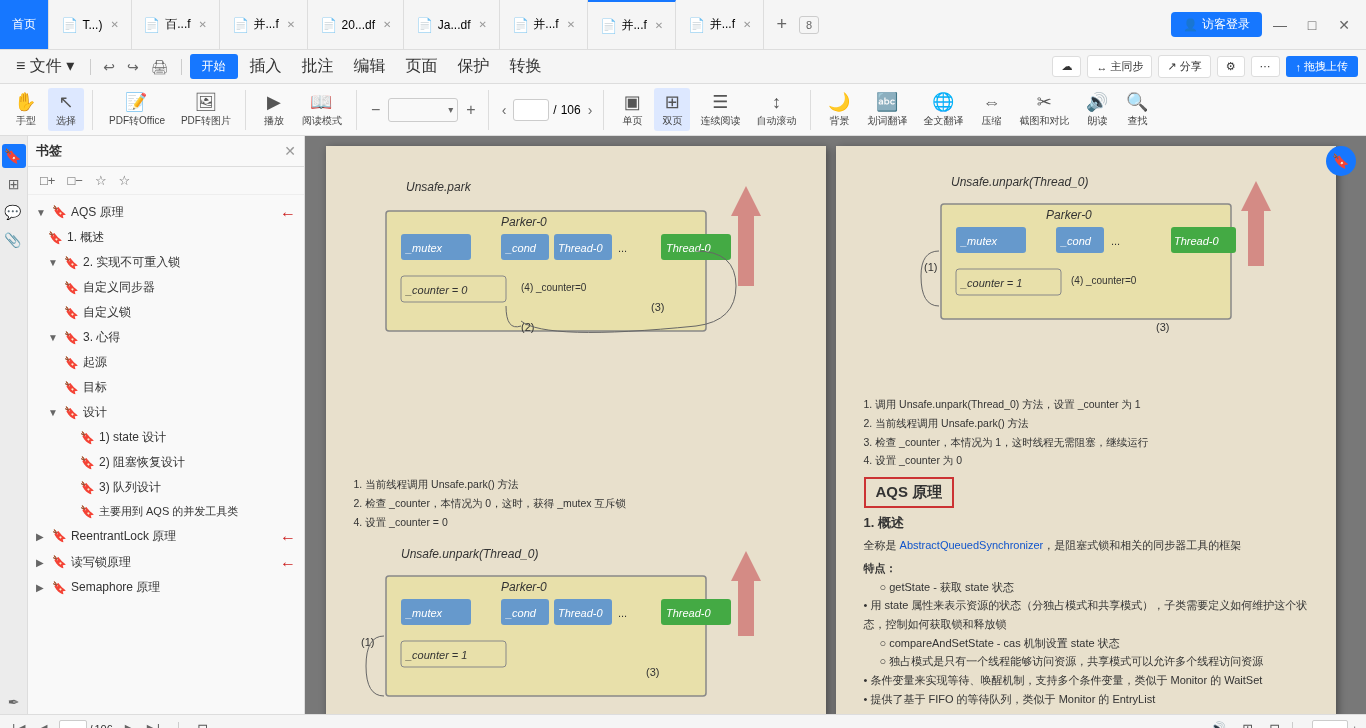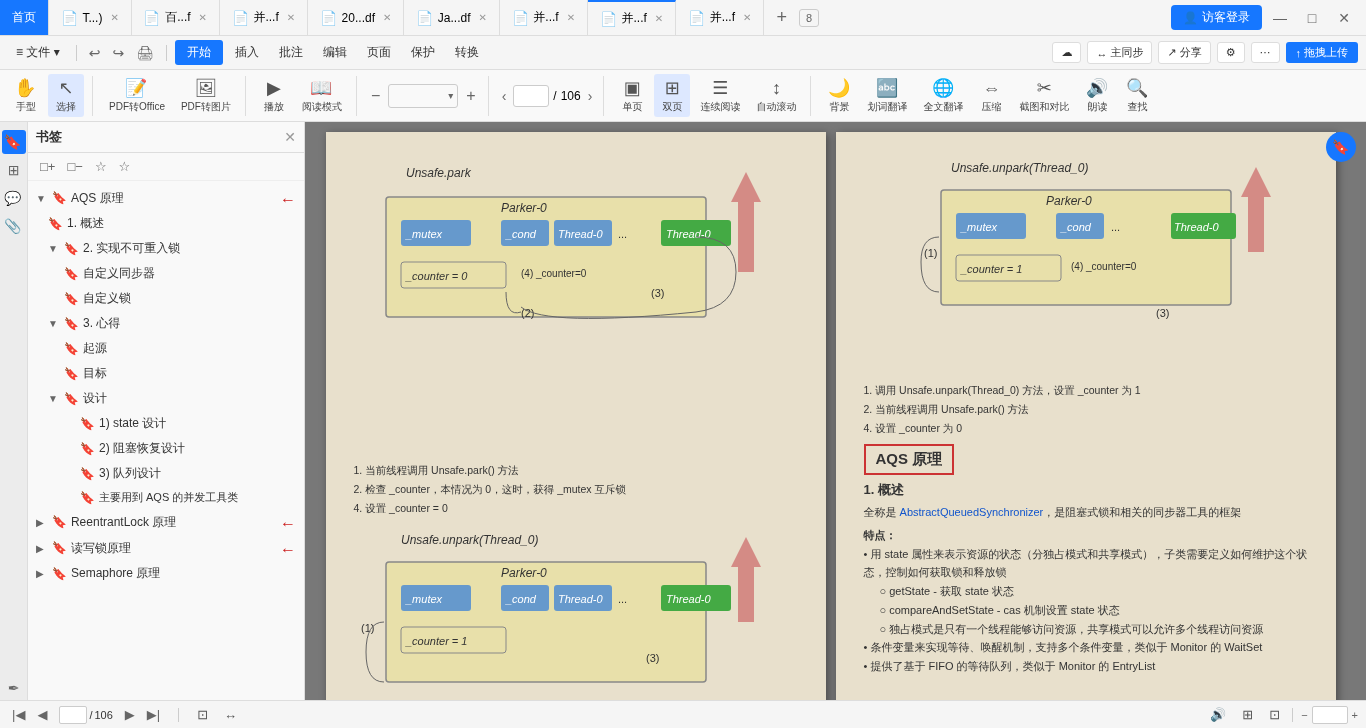--- a/index.html
+++ b/index.html
@@ -1,20 +1,20 @@
 <!DOCTYPE html>
 <html><head>
   <meta charset="utf-8">
   <style>
     * { box-sizing: border-box; margin: 0; padding: 0; }
     body { font-family: 'Microsoft YaHei', Arial, sans-serif; font-size: 12px; background: #f0f0f0; overflow: hidden; width: 1366px; height: 728px; }
 
     
     #titlebar {
-      height: 36px;
+      height: 50px;
       background: #f5f5f5;
       display: flex;
       align-items: center;
       border-bottom: 1px solid #ddd;
       user-select: none;
       justify-content: center;
     }
     .tab {
       height: 100%;
       padding: 0 12px;
@@ -42,21 +42,21 @@
     
     #menubar {
       height: 34px;
       background: #f5f5f5;
       display: flex;
       align-items: center;
       border-bottom: 1px solid #ddd;
       padding: 0 8px;
       gap: 4px;
     }
-    .menu-item { padding: 4px 8px; cursor: pointer; border-radius: 3px; font-size: 12px; color: #333; }
+    .menu-item { padding: 4px 8px; cursor: pointer; border-radius: 3px; font-size: 16px; color: #333; }
     .menu-sep { width: 1px; height: 16px; background: #ccc; margin: 0 4px; }
     .kaishi-btn { background: #1677ff; color: white; padding: 4px 12px; border-radius: 3px; cursor: pointer; font-size: 12px; border: none; }
 
     
     #toolbar {
       height: 52px;
       background: #f9f9f9;
       border-bottom: 1px solid #ddd;
       display: flex;
       align-items: center;
@@ -581,33 +581,34 @@
 
             <text x="300" y="165" font-size="11" fill="#333">(3)</text>
 
             <path d="M 83 85 Q 65 85 65 110 Q 65 140 83 140" stroke="#666" stroke-width="1" fill="none"></path>
           </svg>
 
           
           <div class="notes-text" style="padding:0 8px; margin-top:8px;">
             <p>1. 调用 Unsafe.unpark(Thread_0) 方法，设置 _counter 为 1</p>
             <p>2. 当前线程调用 Unsafe.park() 方法</p>
+            <p>3. 检查 _counter，本情况为 1，这时线程无需阻塞，继续运行</p>
             <p>4. 设置 _counter 为 0</p>
           </div>
 
           
           <div style="padding: 6px 8px;">
             <div style="border: 2px solid #cc3333; padding: 4px 10px; display: inline-block; margin-bottom: 6px;">
               <span style="font-size:15px; font-weight:bold; color:#333;">AQS 原理</span>
             </div>
             <div style="font-size:13px; font-weight:bold; color:#333; margin-bottom:4px;">1. 概述</div>
             <div class="aqs-text">全称是 <span style="color:#1155cc;">AbstractQueuedSynchronizer</span>，是阻塞式锁和相关的同步器工具的框架</div>
             <div class="aqs-text" style="margin-top:4px; font-weight:bold;">特点：</div>
+            <div class="aqs-text" style="margin-left:16px;">○ getState - 获取 state 状态</div>
             <div class="aqs-text">• 用 state 属性来表示资源的状态（分独占模式和共享模式），子类需要定义如何维护这个状态，控制如何获取锁和释放锁</div>
-            <div class="aqs-text" style="margin-left:16px;">○ getState - 获取 state 状态</div>
             <div class="aqs-text" style="margin-left:16px;">○ compareAndSetState - cas 机制设置 state 状态</div>
             <div class="aqs-text" style="margin-left:16px;">○ 独占模式是只有一个线程能够访问资源，共享模式可以允许多个线程访问资源</div>
             <div class="aqs-text">• 条件变量来实现等待、唤醒机制，支持多个条件变量，类似于 Monitor 的 WaitSet</div>
             <div class="aqs-text">• 提供了基于 FIFO 的等待队列，类似于 Monitor 的 EntryList</div>
             
             
           </div>
         </div>
       </div>
     </div>

